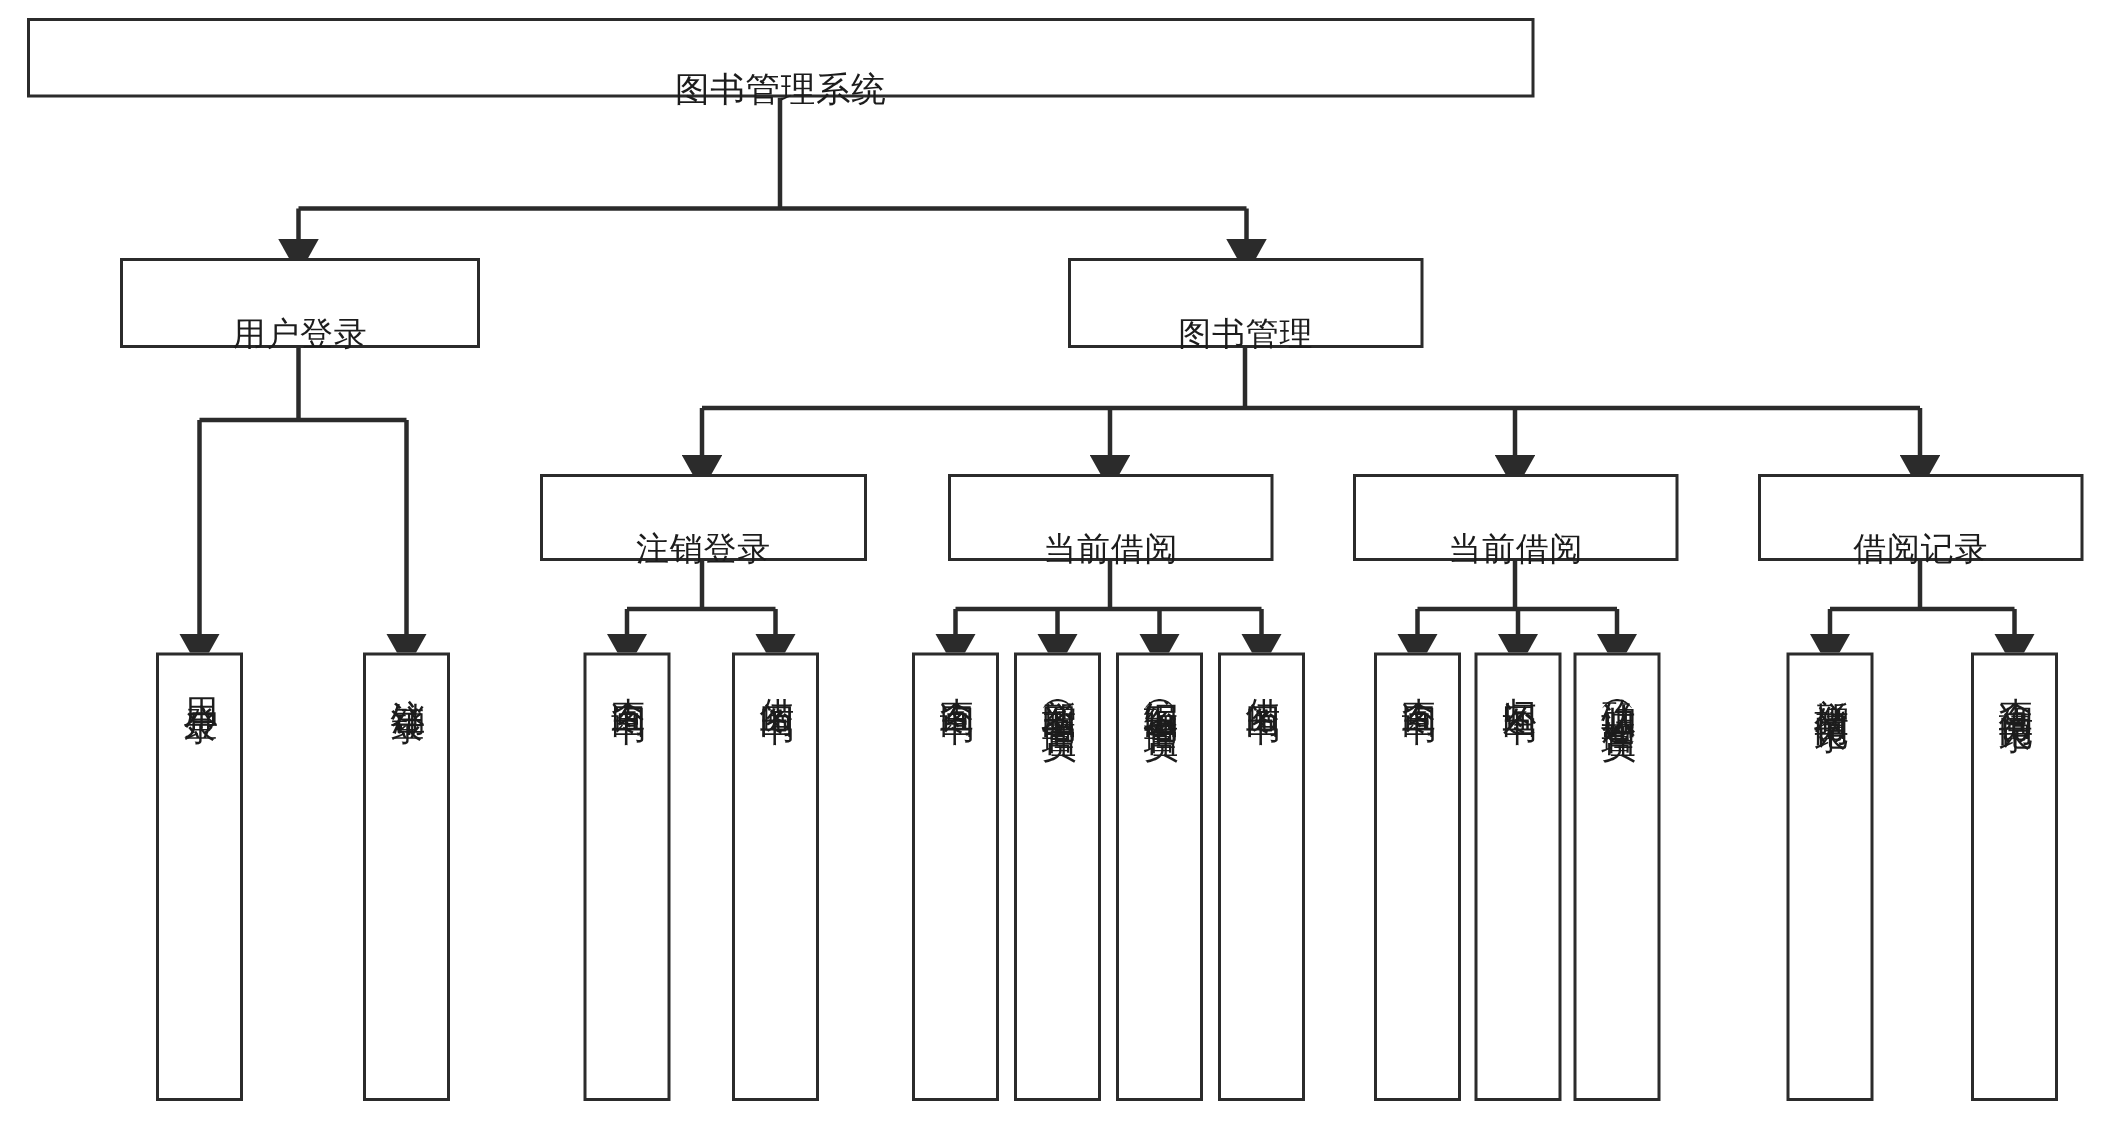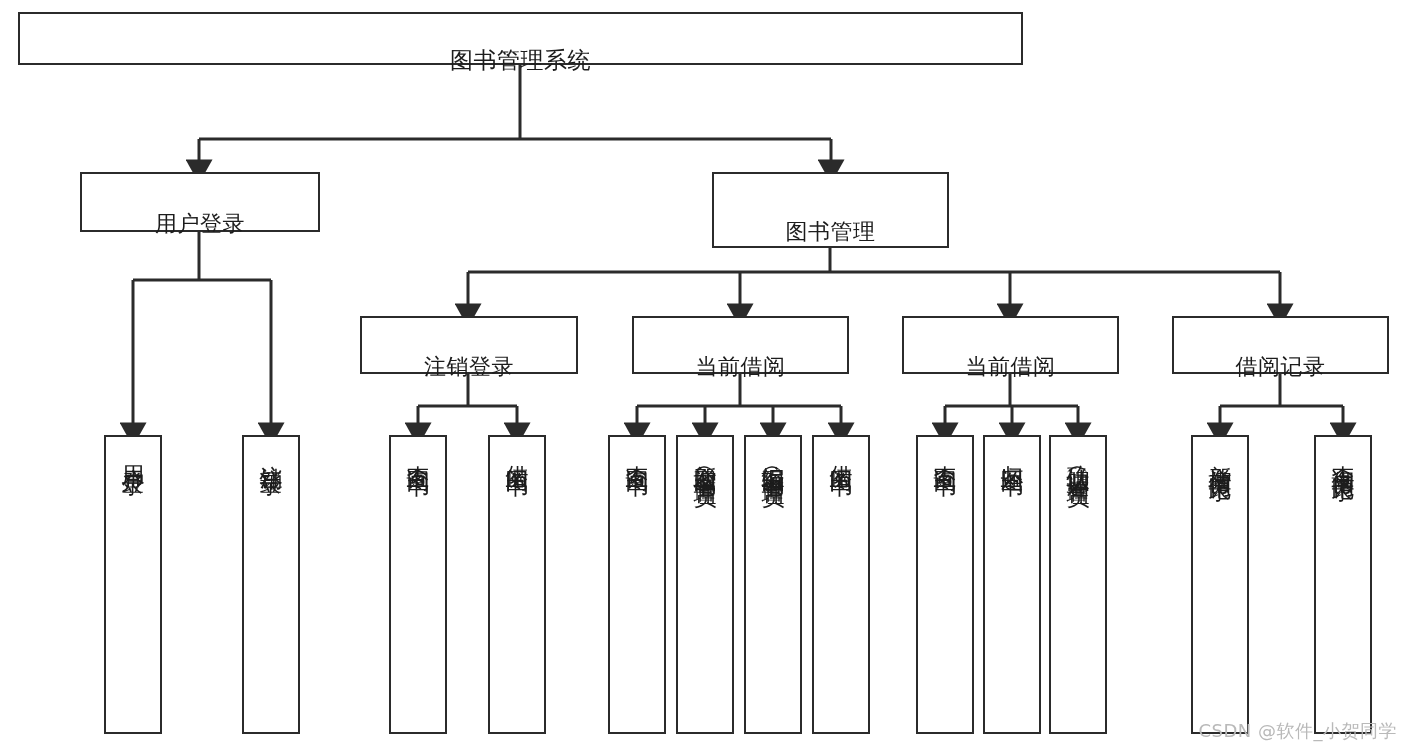--- a/index.html
+++ b/index.html
@@ -131,21 +131,21 @@
     </g>
   </svg>
 
   <div class="node root horiz" style="left:18px; top:12px; width:1005px; height:53px;">
     <span class="label">图书管理系统</span>
   </div>
 
   <div class="node horiz" style="left:80px; top:172px; width:240px; height:60px;">
     <span class="label">用户登录</span>
   </div>
-  <div class="node horiz" style="left:712px; top:172px; width:237px; height:76px;">
+  <div class="node horiz" style="left:712px; top:172px; width:237px; height:60px;">
     <span class="label">图书管理</span>
   </div>
 
   <div class="node horiz" style="left:360px; top:316px; width:218px; height:58px;">
     <span class="label">注销登录</span>
   </div>
   <div class="node horiz" style="left:632px; top:316px; width:217px; height:58px;">
     <span class="label">当前借阅</span>
   </div>
   <div class="node horiz" style="left:902px; top:316px; width:217px; height:58px;">
@@ -192,15 +192,14 @@
     <span class="label">确认归还（管理员）</span>
   </div>
 
   <div class="node leaf" style="left:1191px; top:435px; width:58px; height:299px;">
     <span class="label">新增借阅记录</span>
   </div>
   <div class="node leaf" style="left:1314px; top:435px; width:58px; height:299px;">
     <span class="label">查询借阅记录</span>
   </div>
 
-  <div class="watermark">CSDN @软件_小贺同学</div>
 
 </div>
 
 </body></html>

